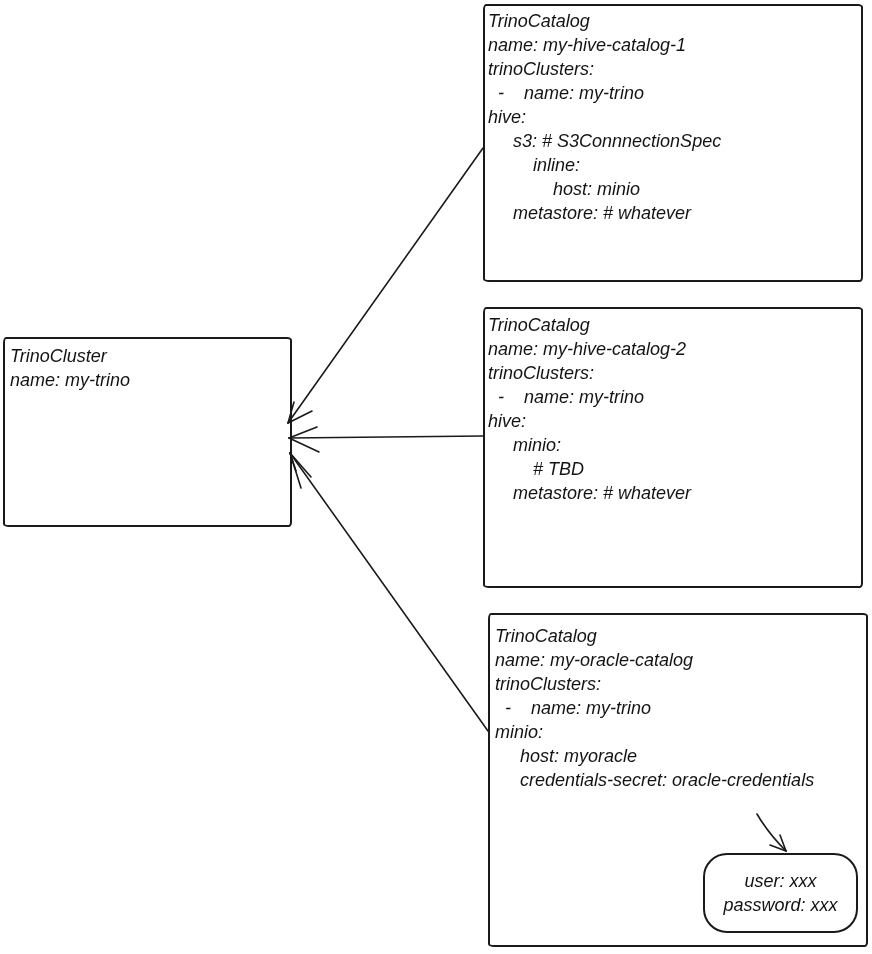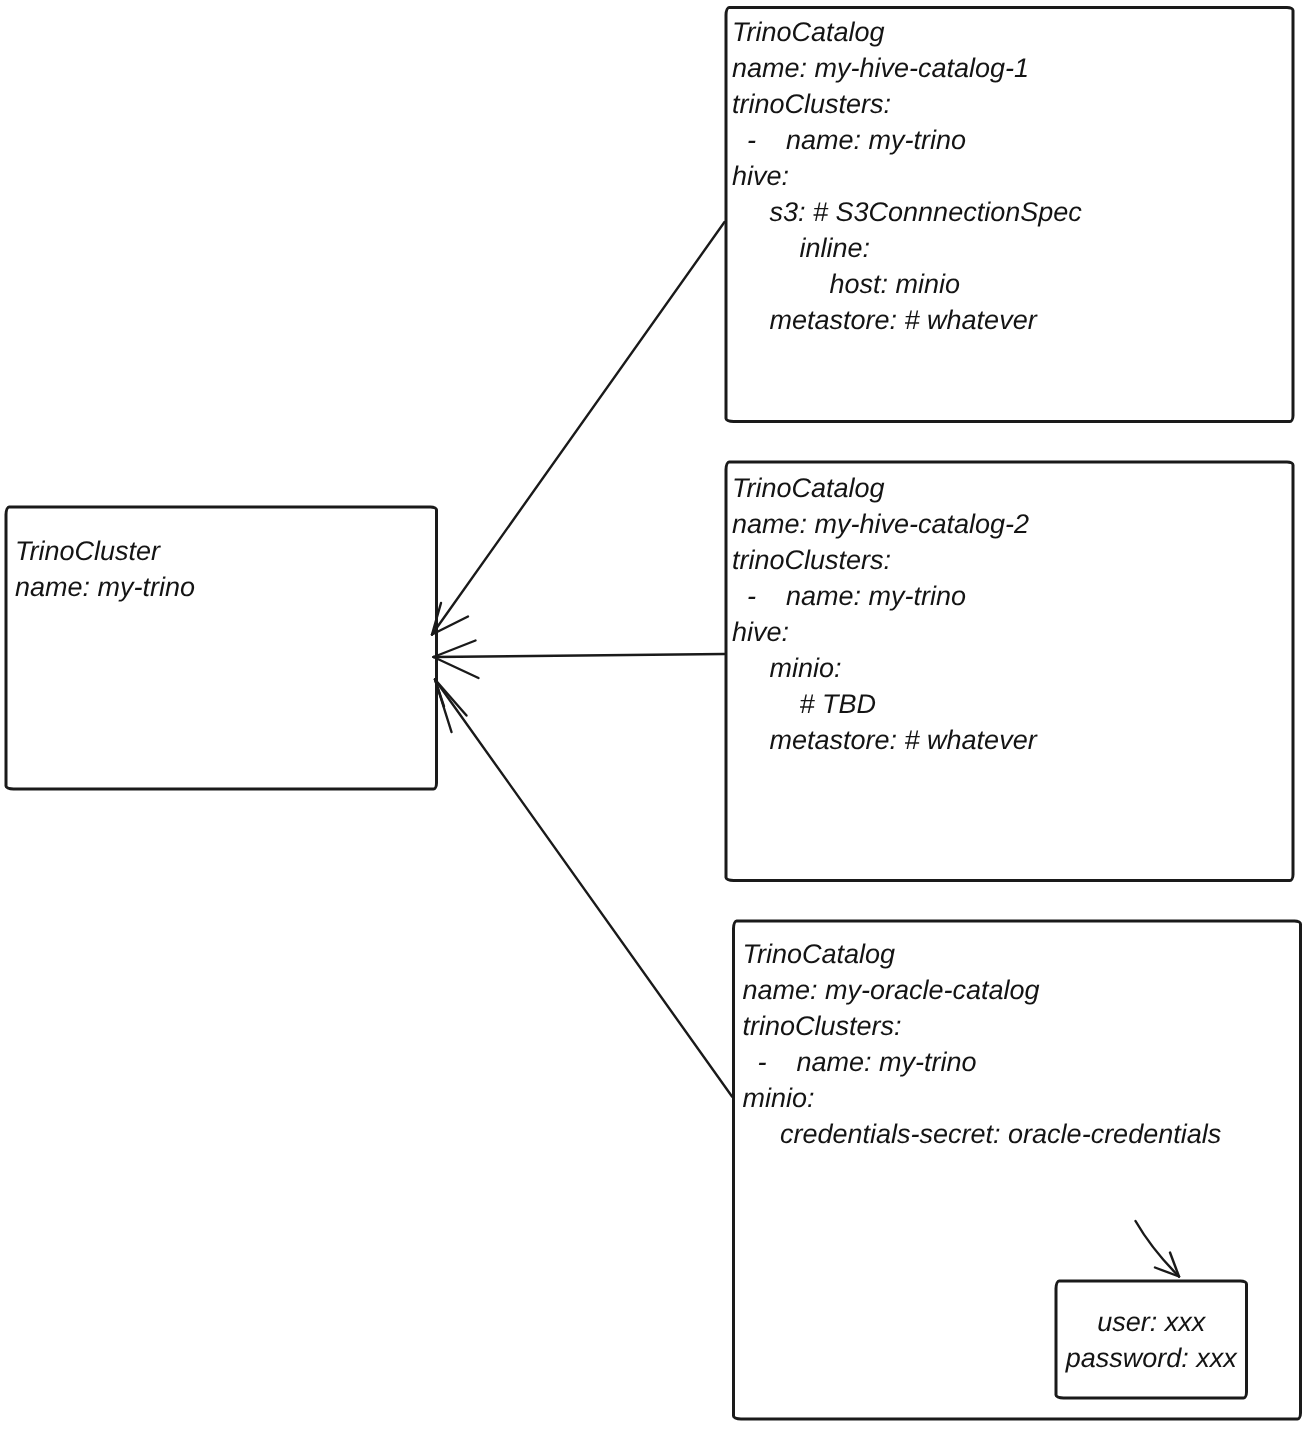--- a/index.html
+++ b/index.html
@@ -24,25 +24,25 @@
     
     border-radius:3px 5px 3px 6px / 6px 3px 5px 3px;
     z-index:1;
   }
   .code-line{
     white-space:pre;
     font-size:18px;
     line-height:24px;
     font-style:italic;
   }
-  #cluster-node{left:3px;top:337px;width:289px;height:190px;padding:16px 4px 0 5px;}
+  #cluster-node{left:3px;top:337px;width:289px;height:190px;padding:5px 4px 0 5px;}
   #catalog1-node{left:483px;top:4px;width:380px;height:278px;padding:3px 4px 0 3px;}
   #catalog2-node{left:483px;top:307px;width:380px;height:281px;padding:4px 4px 0 3px;}
   #catalog3-node{left:488px;top:613px;width:380px;height:334px;padding:9px 4px 0 5px;}
-  #secret-node{left:703px;top:853px;width:129px;height:80px;padding-top:14px;text-align:center;}
+  #secret-node{left:703px;top:853px;width:155px;height:80px;padding-top:14px;text-align:center;border-radius:24px;}
   svg.connectors{
     position:absolute;left:0;top:0;z-index:2;
     pointer-events:none;
     color:var(--stroke);
   }
   svg.connectors *{
     stroke:currentColor;
     stroke-width:1.6;
     stroke-linecap:round;
     fill:none;
@@ -104,20 +104,21 @@
     <div class="code-line">         # TBD</div>
     <div class="code-line">     metastore: # whatever</div>
   </div>
 
   <div class="node" id="catalog3-node">
     <div class="code-line">TrinoCatalog</div>
     <div class="code-line">name: my-oracle-catalog</div>
     <div class="code-line">trinoClusters:</div>
     <div class="code-line">  -    name: my-trino</div>
     <div class="code-line">minio:</div>
+    <div class="code-line">     host: myoracle</div>
     <div class="code-line">     credentials-secret: oracle-credentials</div>
   </div>
 
   <div class="node" id="secret-node">
     <div class="code-line">user: xxx</div>
     <div class="code-line">password: xxx</div>
   </div>
 
 </div>
 

